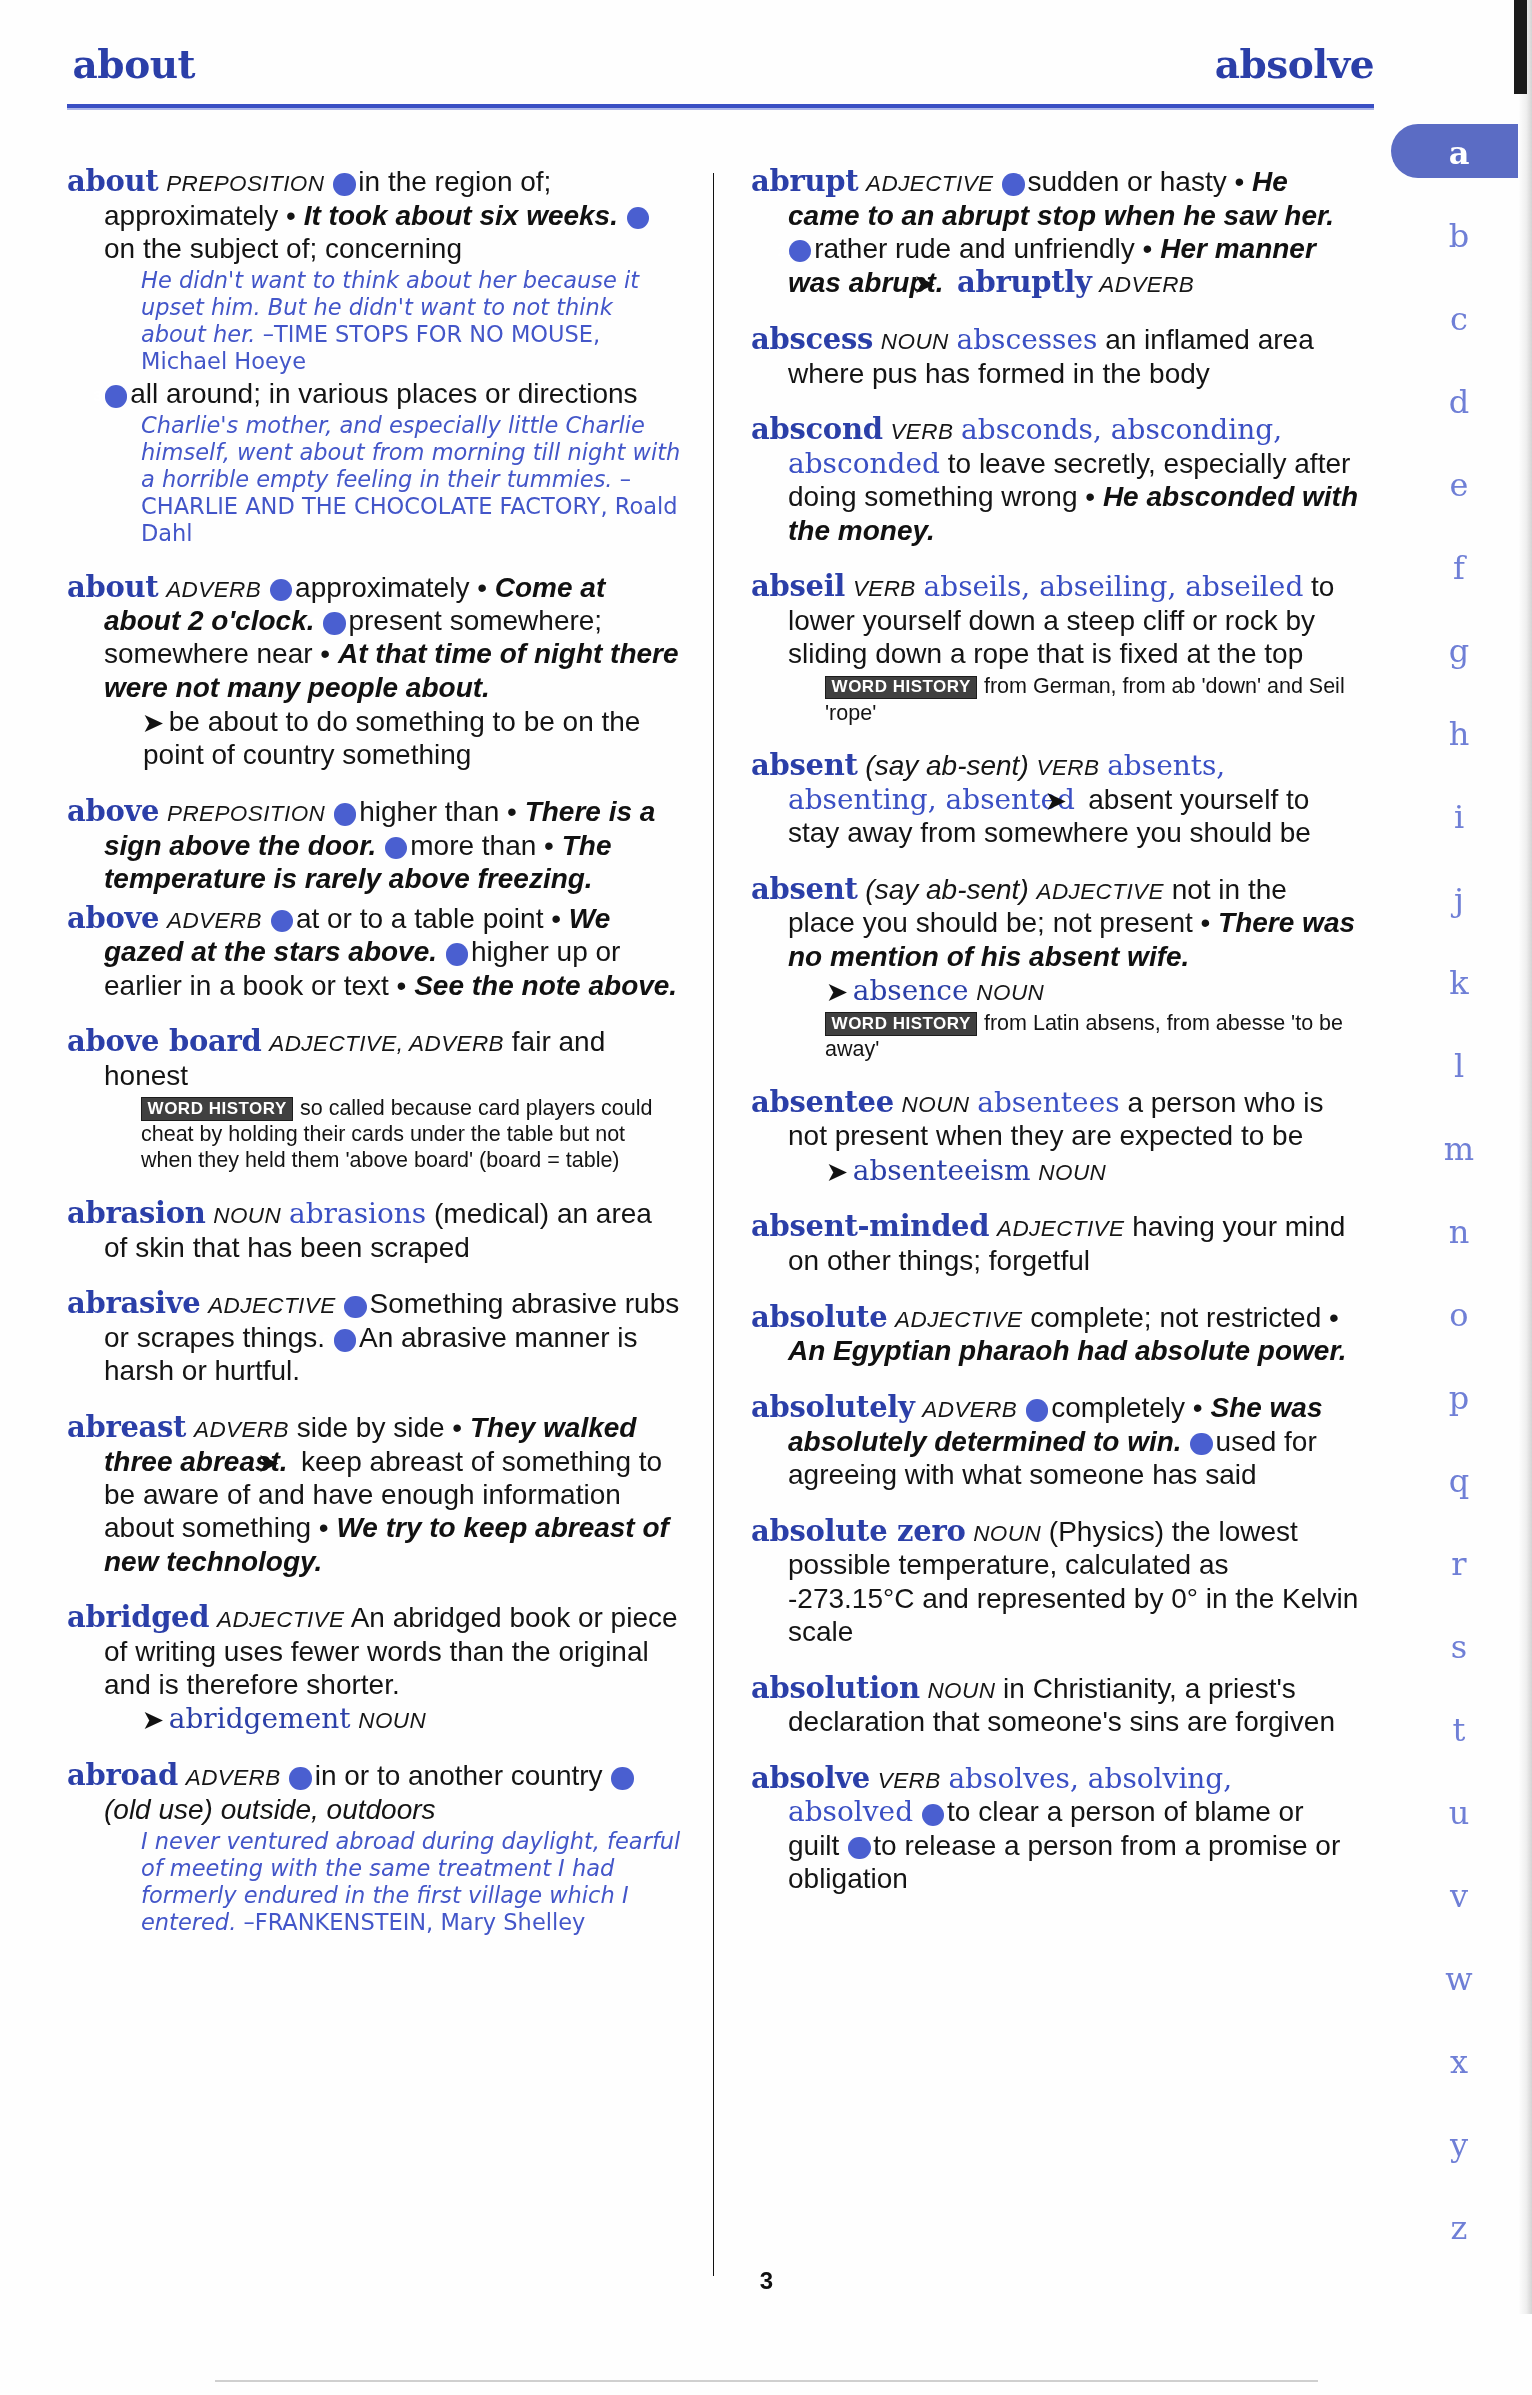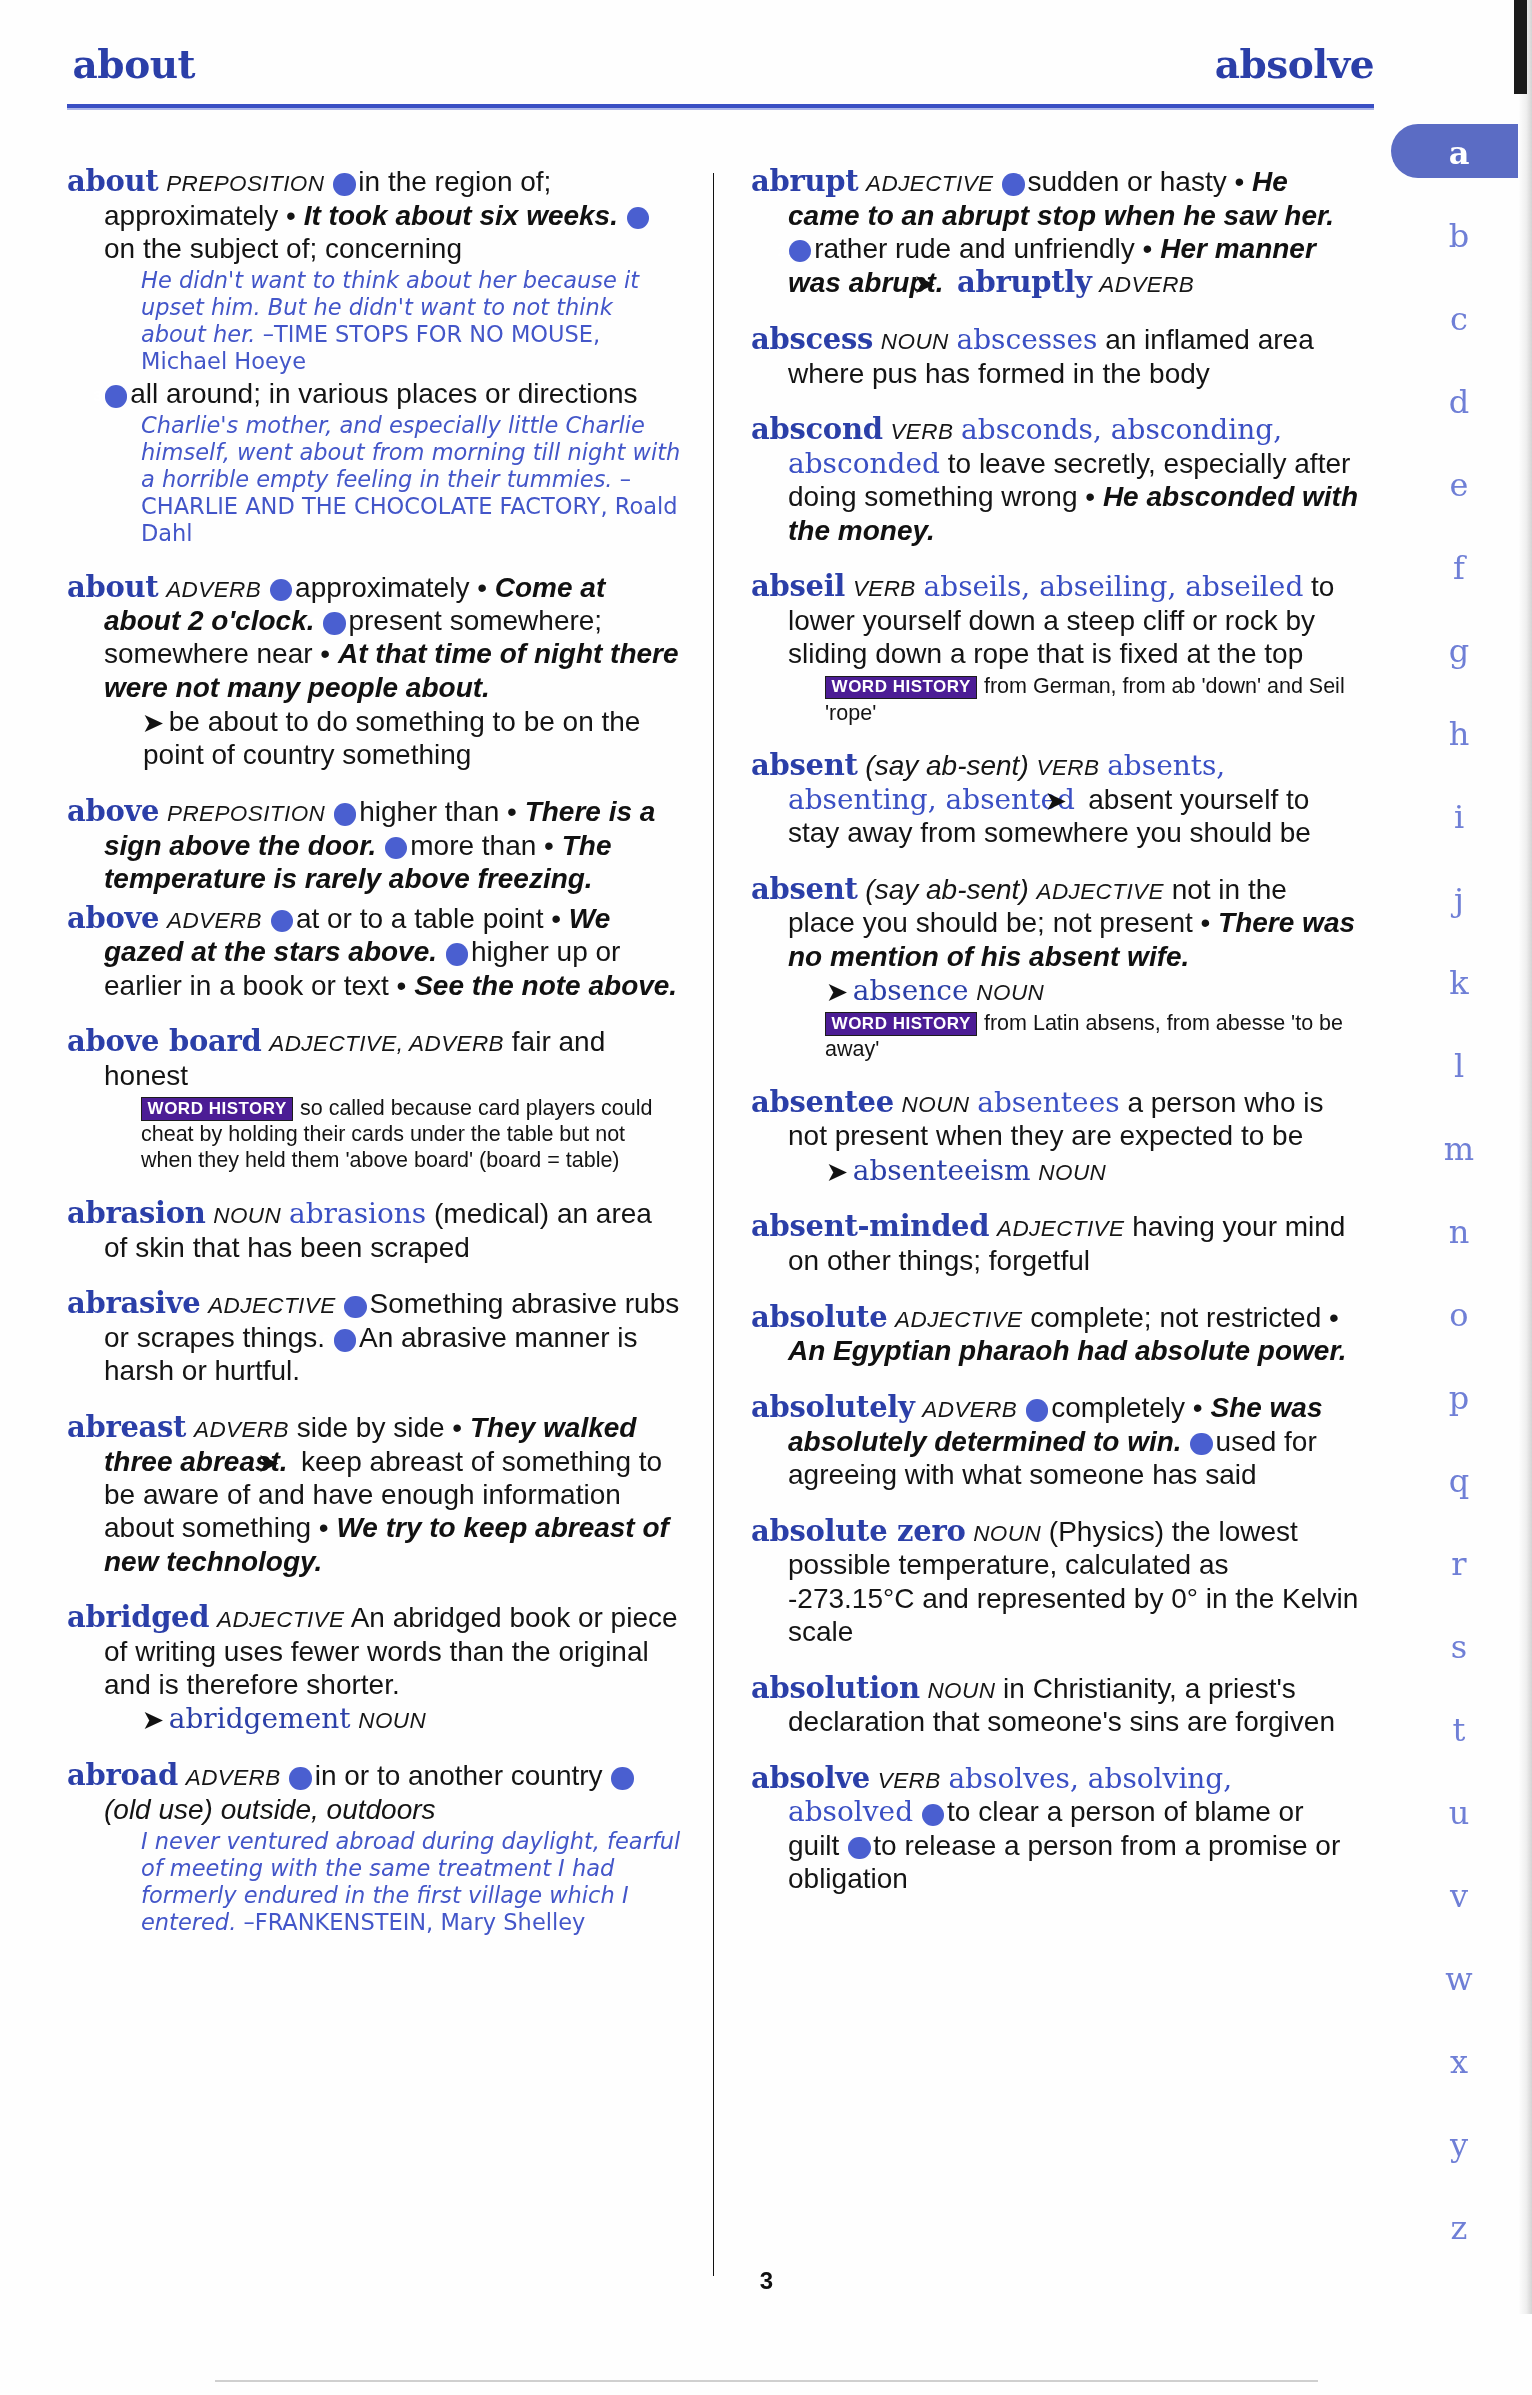--- a/index.html
+++ b/index.html
@@ -127,21 +127,21 @@
   .quote .src{font-style:normal;font-variant:small-caps;}
   .quote .auth{font-style:normal;}
 
   
   .wh{
     display:block;text-indent:0;padding-left:37px;
     font-size:21.5px;line-height:1.22;margin-top:2.8px;color:#141414;
   }
   .wh-badge{
     display:inline-block;
-    background:#4c1d95;
+    background:#404040;
     color:#ffffff;
     font-family:"Liberation Sans", sans-serif;
     font-weight:700;
     font-size:17px;
     letter-spacing:0.5px;
     padding:1.9px 5.6px 2.8px 5.6px;
     border:1.9px solid #1c1c1c;
     margin-right:6.6px;
     vertical-align:0.9px;
     line-height:1;

